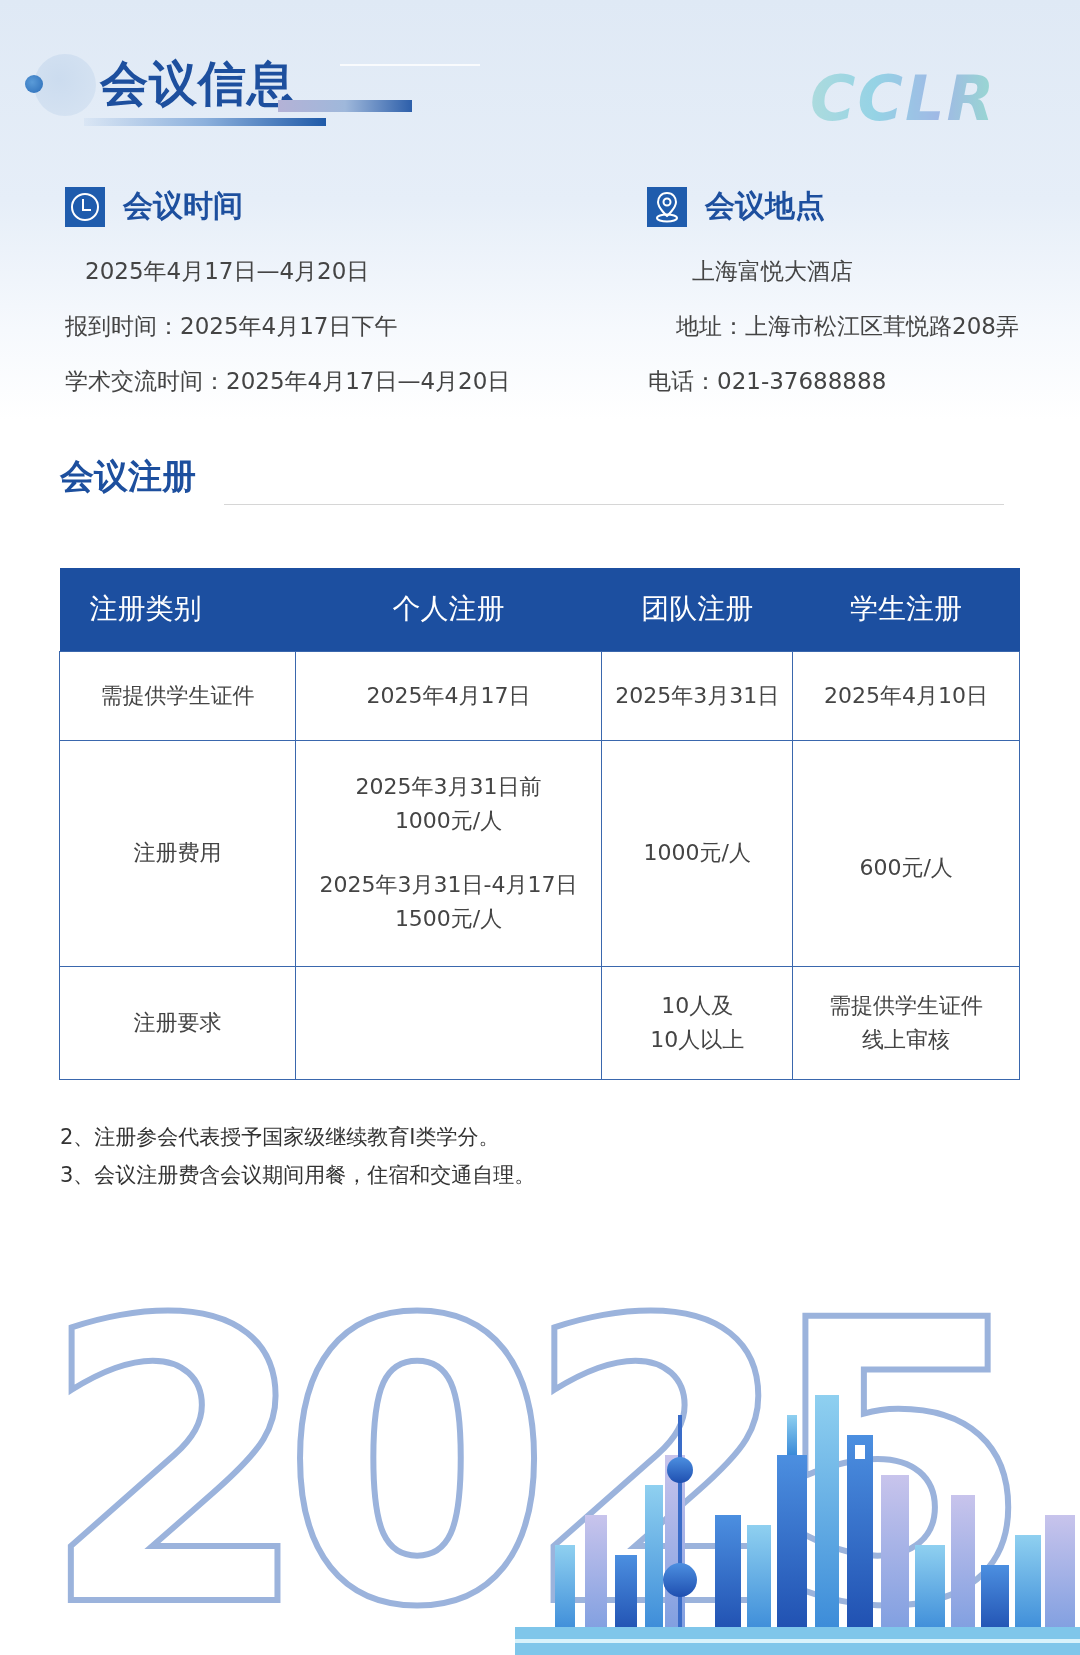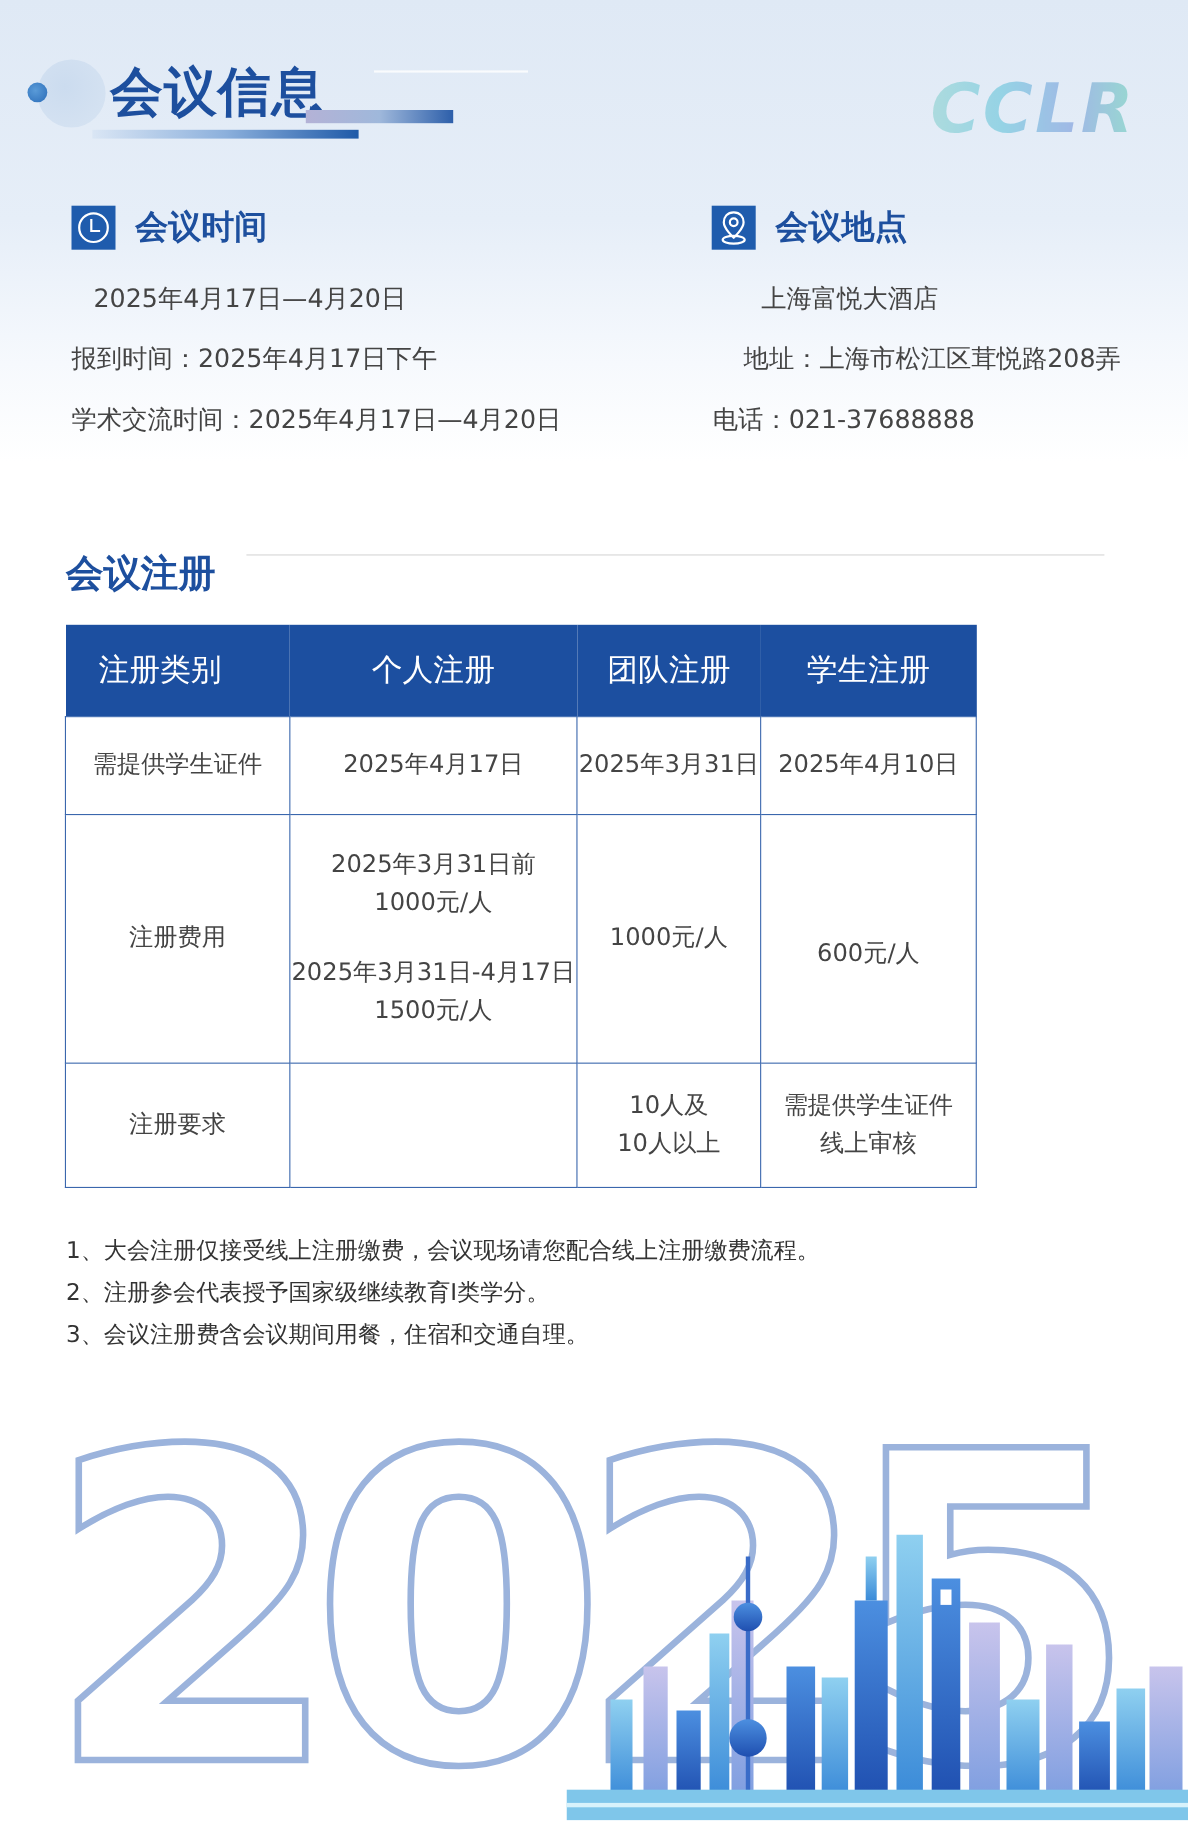--- a/index.html
+++ b/index.html
@@ -17,28 +17,28 @@
     background: radial-gradient(circle at 40% 40%, #5a9bd8, #2a6cb8); }
   .hdr-title { position: absolute; left: 100px; top: 12px; font-size: 48px; font-weight: bold; color: #1d4f9e; letter-spacing: 1px; }
   .hdr-bar1 { position: absolute; left: 278px; top: 60px; width: 134px; height: 12px;
     background: linear-gradient(90deg, #b4b2d6, #9fb8db 50%, #2d5faa); }
   .hdr-bar2 { position: absolute; left: 84px; top: 78px; width: 242px; height: 8px;
     background: linear-gradient(90deg, rgba(180,205,235,0.2), #8cb0dc 50%, #1f5aa8); }
   .hdr-arrow { position: absolute; left: 340px; top: 24px; width: 140px; height: 2px; background: rgba(255,255,255,.8); }
   .logo { position: absolute; left: 810px; top: 62px; font-size: 62px; font-weight: bold; font-style: italic;
     letter-spacing: 2px; color: transparent;
     background: linear-gradient(90deg, #9bd6d6, #7ccbe0 35%, #8aa7e0 70%, #7fd4c4);
-    -webkit-background-clip: text; background-clip: text; opacity: .75; margin-left: 36px; }
+    -webkit-background-clip: text; background-clip: text; opacity: .75; }
   .section-h { position: absolute; display: flex; align-items: center; }
   .sq-icon { width: 40px; height: 40px; background: #1f5cad; display: flex; align-items: center; justify-content: center; }
   .section-h .label { margin-left: 18px; font-size: 30px; font-weight: bold; color: #1d4f9e; }
   .info-line { position: absolute; font-size: 23px; color: #444; white-space: nowrap; }
-  .reg-title { position: absolute; left: 60px; top: 499px; font-size: 34px; font-weight: bold; color: #1d4f9e; }
+  .reg-title { position: absolute; left: 60px; top: 454px; font-size: 34px; font-weight: bold; color: #1d4f9e; }
   .reg-line { position: absolute; left: 224px; top: 504px; width: 780px; height: 1px; background: #d6d6d6; }
-  table.reg { position: absolute; left: 59px; top: 568px; width: 829px; border-collapse: collapse; }
+  table.reg { position: absolute; left: 59px; top: 568px; width: 961px; border-collapse: collapse; }
   table.reg th { background: #1c4fa0; color: #fff; font-size: 28px; font-weight: normal; height: 83px; text-align: center; }
   table.reg th.first { text-align: left; padding-left: 30px; }
   table.reg td { border: 1.5px solid #3a67ad; text-align: center; font-size: 22px; color: #444; line-height: 34px; }
   .notes { position: absolute; left: 60px; top: 1118px; font-size: 21px; color: #333; line-height: 38px; }
   .yr { position: absolute; left: 40px; top: 1300px; }
   .sky { position: absolute; left: 515px; top: 1395px; width: 565px; height: 260px; }
 </style>
 </head>
 <body>
 
@@ -125,21 +125,20 @@
       </td>
       <td>
         <div>需提供学生证件</div>
         <div>线上审核</div>
       </td>
     </tr>
   </tbody>
 </table>
 
 <div class="notes">
-  <div>1、大会注册仅接受线上注册缴费，会议现场请您配合线上注册缴费流程。</div>
   <div>2、注册参会代表授予国家级继续教育I类学分。</div>
   <div>3、会议注册费含会议期间用餐，住宿和交通自理。</div>
 </div>
 
 <svg class="yr" width="1040" height="355" viewBox="0 0 1040 355">
   <text x="0" y="300" font-family="DejaVu Sans, sans-serif" font-weight="bold" font-size="390" letter-spacing="-30" fill="none" stroke="#9bb3dc" stroke-width="6">2025</text>
 </svg>
 
 <svg class="sky" viewBox="0 0 565 260">
   <defs>

